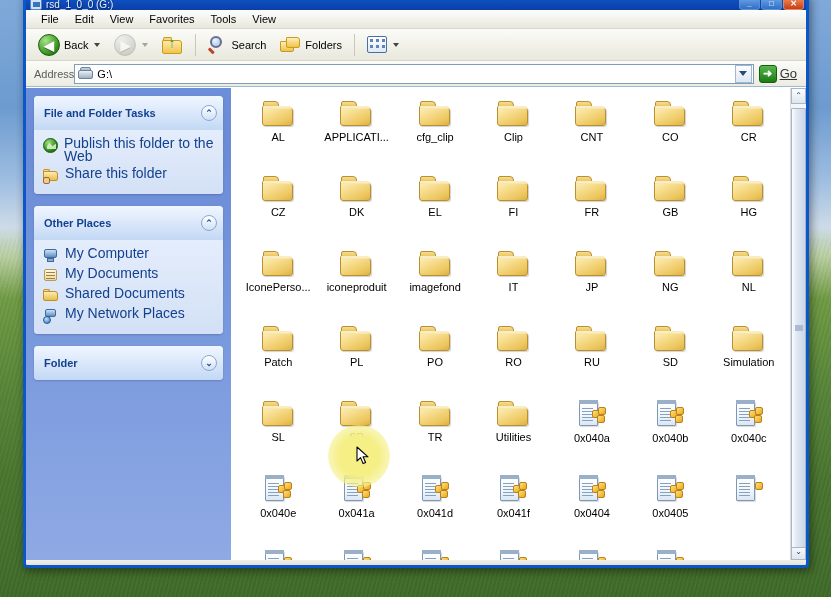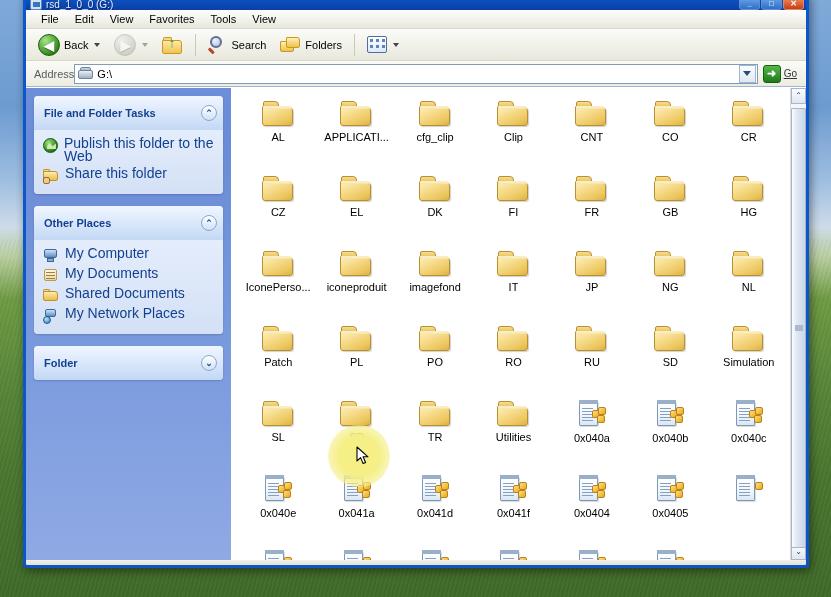--- a/index.html
+++ b/index.html
@@ -128,21 +128,21 @@
     display:flex;align-items:center;padding:0 1px 0 3px;gap:4px;min-width:0;
   }
   .ico-drive{width:15px;height:13px;flex:none;position:relative;}
   .ico-drive .body{position:absolute;left:0;top:3px;width:15px;height:9px;background:linear-gradient(to bottom,#e9eef4,#9fb2c6);border:1px solid #6f839a;border-radius:2px;}
   .ico-drive .top{position:absolute;left:2px;top:0;width:11px;height:5px;background:linear-gradient(to bottom,#cfd9e4,#8fa2b8);border:1px solid #6f839a;border-radius:2px 2px 0 0;}
   #addr-text{font-size:11px;color:#000;white-space:nowrap;overflow:hidden;flex:1;}
   #addr-drop{width:17px;height:18px;flex:none;background:linear-gradient(to bottom,#fdfdfd,#dfe7f2);border:1px solid #9db7d4;display:flex;align-items:center;justify-content:center;}
   #addr-drop .c{width:0;height:0;border-left:4px solid transparent;border-right:4px solid transparent;border-top:5px solid #2a4a7a;}
   #go-btn{display:flex;align-items:center;gap:3px;padding:1px 4px;flex:none;border:1px solid transparent;border-radius:3px;}
   #go-btn .g{width:18px;height:18px;border-radius:3px;background:linear-gradient(to bottom,#55b84a,#1d7a16);border:1px solid #14600f;display:flex;align-items:center;justify-content:center;color:#fff;font-size:11px;font-weight:bold;line-height:1;}
-  #go-btn .lbl{font-size:10px;color:#333;text-decoration:underline;}
+  #go-btn .lbl{font-size:13px;color:#333;text-decoration:underline;}
   
   #body{flex:1;display:flex;min-height:0;background:#fff;border-top:1px solid #fff;}
   
   #sidebar{
     width:205px;flex:none;
     background:linear-gradient(to bottom,#6d8ed8 0%,#6b8bd6 12%,#7a9ade 55%,#8fa9e4 100%);
     padding:8px 8px 0 8px; overflow:hidden;
   }
   .panel{background:#d6e3f7;border-radius:4px;margin-bottom:12px;overflow:hidden;box-shadow:0 1px 2px rgba(0,0,0,.18);}
   .panel-head{
@@ -456,29 +456,29 @@
               <span class="lip"></span>
             </span>
             <span class="name">CZ</span>
           </div>
           <div class="cell">
             <span class="folder">
               <span class="back"></span>
               <span class="front"></span>
               <span class="lip"></span>
             </span>
+            <span class="name">DK</span>
+          </div>
+          <div class="cell">
+            <span class="folder">
+              <span class="back"></span>
+              <span class="front"></span>
+              <span class="lip"></span>
+            </span>
             <span class="name">EL</span>
-          </div>
-          <div class="cell">
-            <span class="folder">
-              <span class="back"></span>
-              <span class="front"></span>
-              <span class="lip"></span>
-            </span>
-            <span class="name">DK</span>
           </div>
           <div class="cell">
             <span class="folder">
               <span class="back"></span>
               <span class="front"></span>
               <span class="lip"></span>
             </span>
             <span class="name">FI</span>
           </div>
           <div class="cell">

